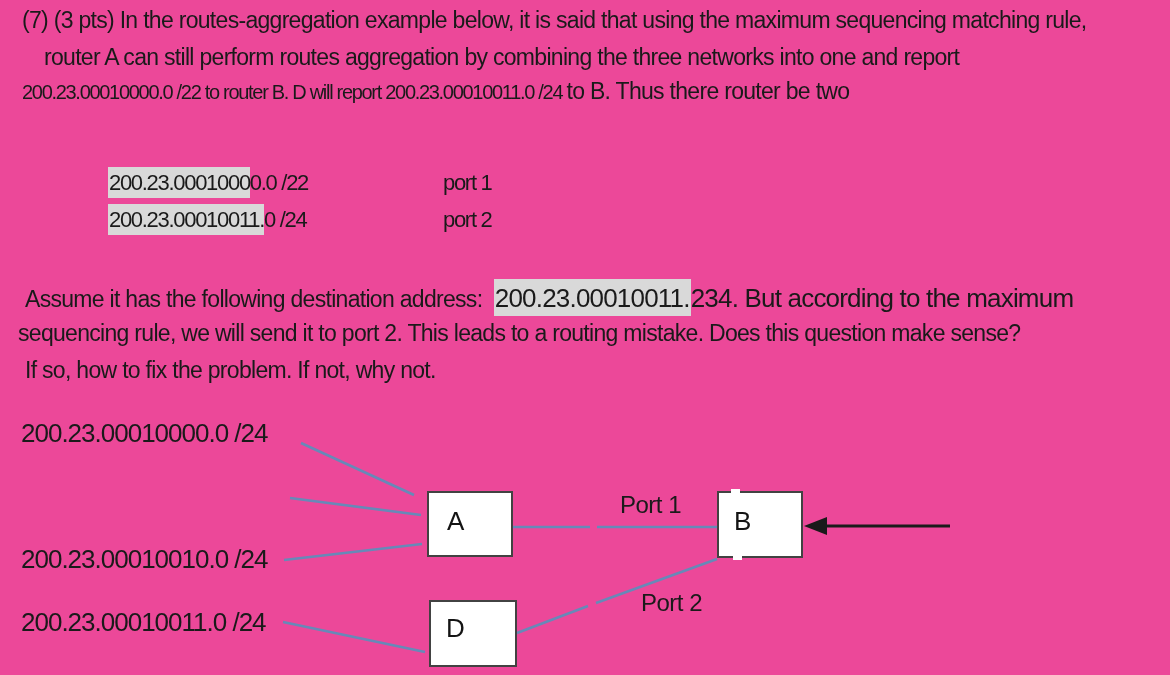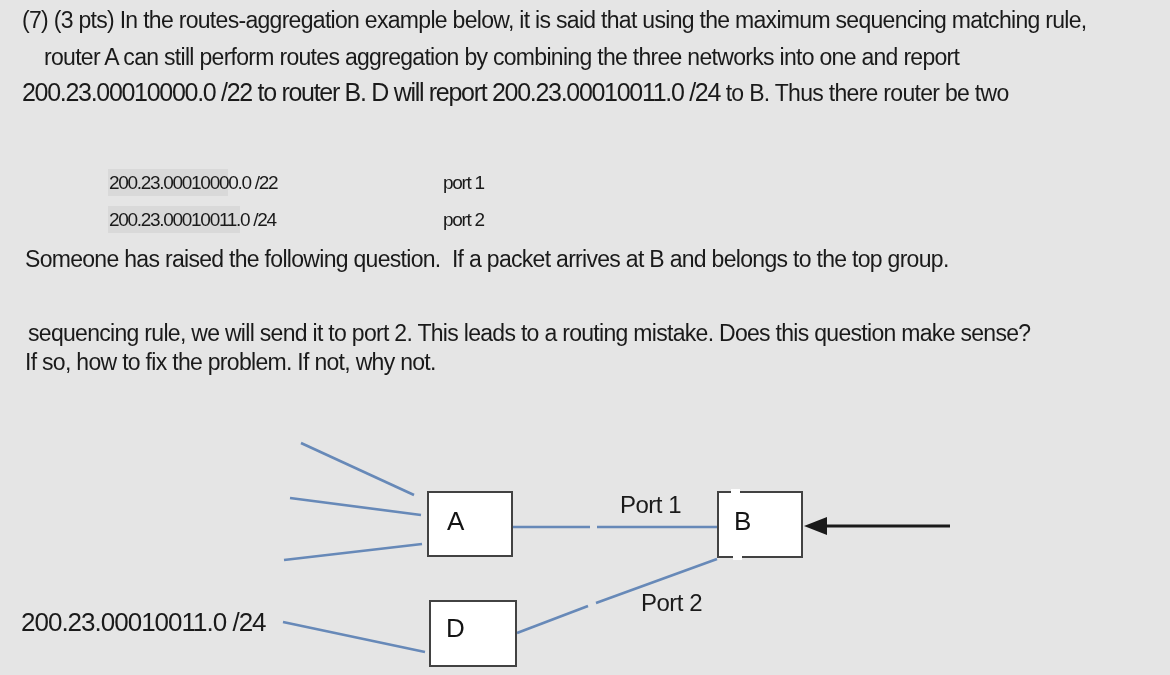--- a/index.html
+++ b/index.html
@@ -1,26 +1,26 @@
 <!DOCTYPE html>
 <html><head>
 <meta charset="utf-8">
 <style>
   html,body{margin:0;padding:0;background:#ffffff;}
   .page{
-    position:relative;width:1170px;height:675px;background:#e5e5e5;overflow:hidden;
+    position:relative;width:1170px;height:675px;background:#ec4899;overflow:hidden;
     font-family:"Liberation Sans","DejaVu Sans",sans-serif;color:#1a1a1a;
   }
   
   .tline{position:absolute;white-space:pre;font-size:23px;letter-spacing:-0.7px;line-height:1.18;color:#1a1a1a;}
-  .big1{font-size:25px;letter-spacing:-1.3px;}
+  .big1{font-size:20px;letter-spacing:-1.3px;}
   .big2{font-size:26px;letter-spacing:-0.8px;}
   .hl{background:#d9d9d9;padding:4px 1px 3px 1px;}
   
-  .trow{position:absolute;white-space:pre;font-size:19px;letter-spacing:-1.3px;line-height:36px;}
+  .trow{position:absolute;white-space:pre;font-size:22px;letter-spacing:-1.3px;line-height:36px;}
   .trow .hl{padding:3px 0 3px 1px;}
   
   .netlabel{position:absolute;white-space:pre;font-size:26px;letter-spacing:-1px;line-height:1;}
   .portlabel{position:absolute;white-space:pre;font-size:24px;letter-spacing:-0.5px;line-height:1;}
   .rbox{position:absolute;background:#ffffff;border:2px solid #424242;box-sizing:border-box;}
   .rletter{position:absolute;font-size:26px;line-height:1;color:#141414;}
   .gap{position:absolute;background:#ffffff;}
   svg.wires{position:absolute;left:0;top:0;pointer-events:none;}
 </style>
 </head>
@@ -30,37 +30,39 @@
 
   <div class="tline" style="top:7px;left:22px">(7) (3 pts) In the routes-aggregation example below, it is said that using the maximum sequencing matching rule,</div>
   <div class="tline" style="top:44px;left:44px">router A can still perform routes aggregation by combining the three networks into one and report</div>
   <div class="tline" style="top:78px;left:22px"><span class="big1">200.23.00010000.0 /22 to router B. D will report 200.23.00010011.0 /24 </span><span>to B. Thus there router be two</span></div>
 
   <div class="trow" style="top:165px;left:108px"><span class="hl">200.23.0001000</span><span>0.0 /22</span></div>
   <div class="trow" style="top:165px;left:443px">port 1</div>
   <div class="trow" style="top:202px;left:108px"><span class="hl">200.23.00010011.</span><span>0 /24</span></div>
   <div class="trow" style="top:202px;left:443px">port 2</div>
 
-  <div class="tline" style="top:246px;left:25px">Someone has raised the following question.  If a packet arrives at B and belongs to the top group.</div>
-  <div class="tline" style="top:320px;left:28px">sequencing rule, we will send it to port 2. This leads to a routing mistake. Does this question make sense?</div>
-  <div class="tline" style="top:349px;left:25px">If so, how to fix the problem. If not, why not.</div>
+  <div class="tline" style="top:283px;left:25px"><span>Assume it has the following destination address:  </span><span class="big2 hl">200.23.00010011.</span><span class="big2" style="background:none">234. But according to the maximum</span></div>
+  <div class="tline" style="top:320px;left:18px">sequencing rule, we will send it to port 2. This leads to a routing mistake. Does this question make sense?</div>
+  <div class="tline" style="top:357px;left:25px">If so, how to fix the problem. If not, why not.</div>
 
   <svg class="wires" width="1170" height="675" viewBox="0 0 1170 675">
     <line x1="301" y1="443" x2="414" y2="495" stroke="#6789b8" stroke-width="2.6"></line>
     <line x1="290" y1="498" x2="421" y2="515" stroke="#6789b8" stroke-width="2.6"></line>
     <line x1="284" y1="560" x2="422" y2="544" stroke="#6789b8" stroke-width="2.6"></line>
     <line x1="283" y1="622" x2="425" y2="652" stroke="#6789b8" stroke-width="2.6"></line>
     <line x1="513" y1="527" x2="590" y2="527" stroke="#6789b8" stroke-width="2.6"></line>
     <line x1="597" y1="527" x2="717" y2="527" stroke="#6789b8" stroke-width="2.6"></line>
     <line x1="517" y1="633" x2="588" y2="606" stroke="#6789b8" stroke-width="2.6"></line>
     <line x1="596" y1="603" x2="717" y2="559" stroke="#6789b8" stroke-width="2.6"></line>
     <line x1="824" y1="526" x2="950" y2="526" stroke="#1a1a1a" stroke-width="3.2"></line>
     <polygon points="804,526 827,517 827,535" fill="#1a1a1a"></polygon>
   </svg>
 
+  <div class="netlabel" style="top:420px;left:21px">200.23.00010000.0 /24</div>
+  <div class="netlabel" style="top:546px;left:21px">200.23.00010010.0 /24</div>
   <div class="netlabel" style="top:609px;left:21px">200.23.00010011.0 /24</div>
 
   <div class="rbox" style="left:427px;top:491px;width:86px;height:66px"></div>
   <div class="rletter" style="left:447px;top:508px">A</div>
 
   <div class="rbox" style="left:717px;top:491px;width:86px;height:67px"></div>
   <div class="gap" style="left:731px;top:489px;width:9px;height:5px"></div>
   <div class="gap" style="left:733px;top:555px;width:9px;height:5px"></div>
   <div class="rletter" style="left:734px;top:508px">B</div>
 

